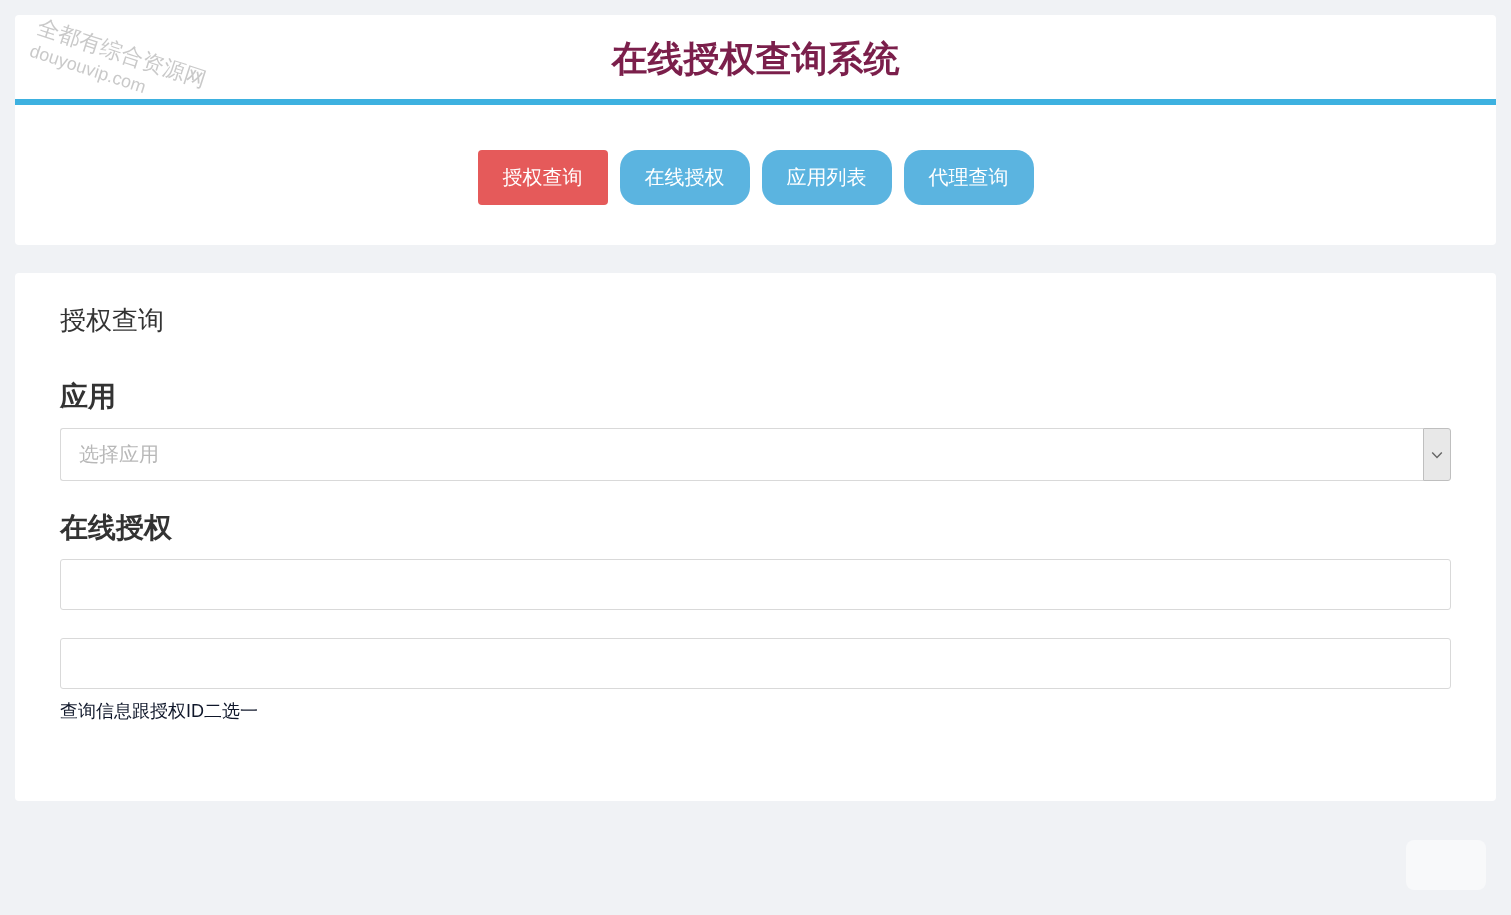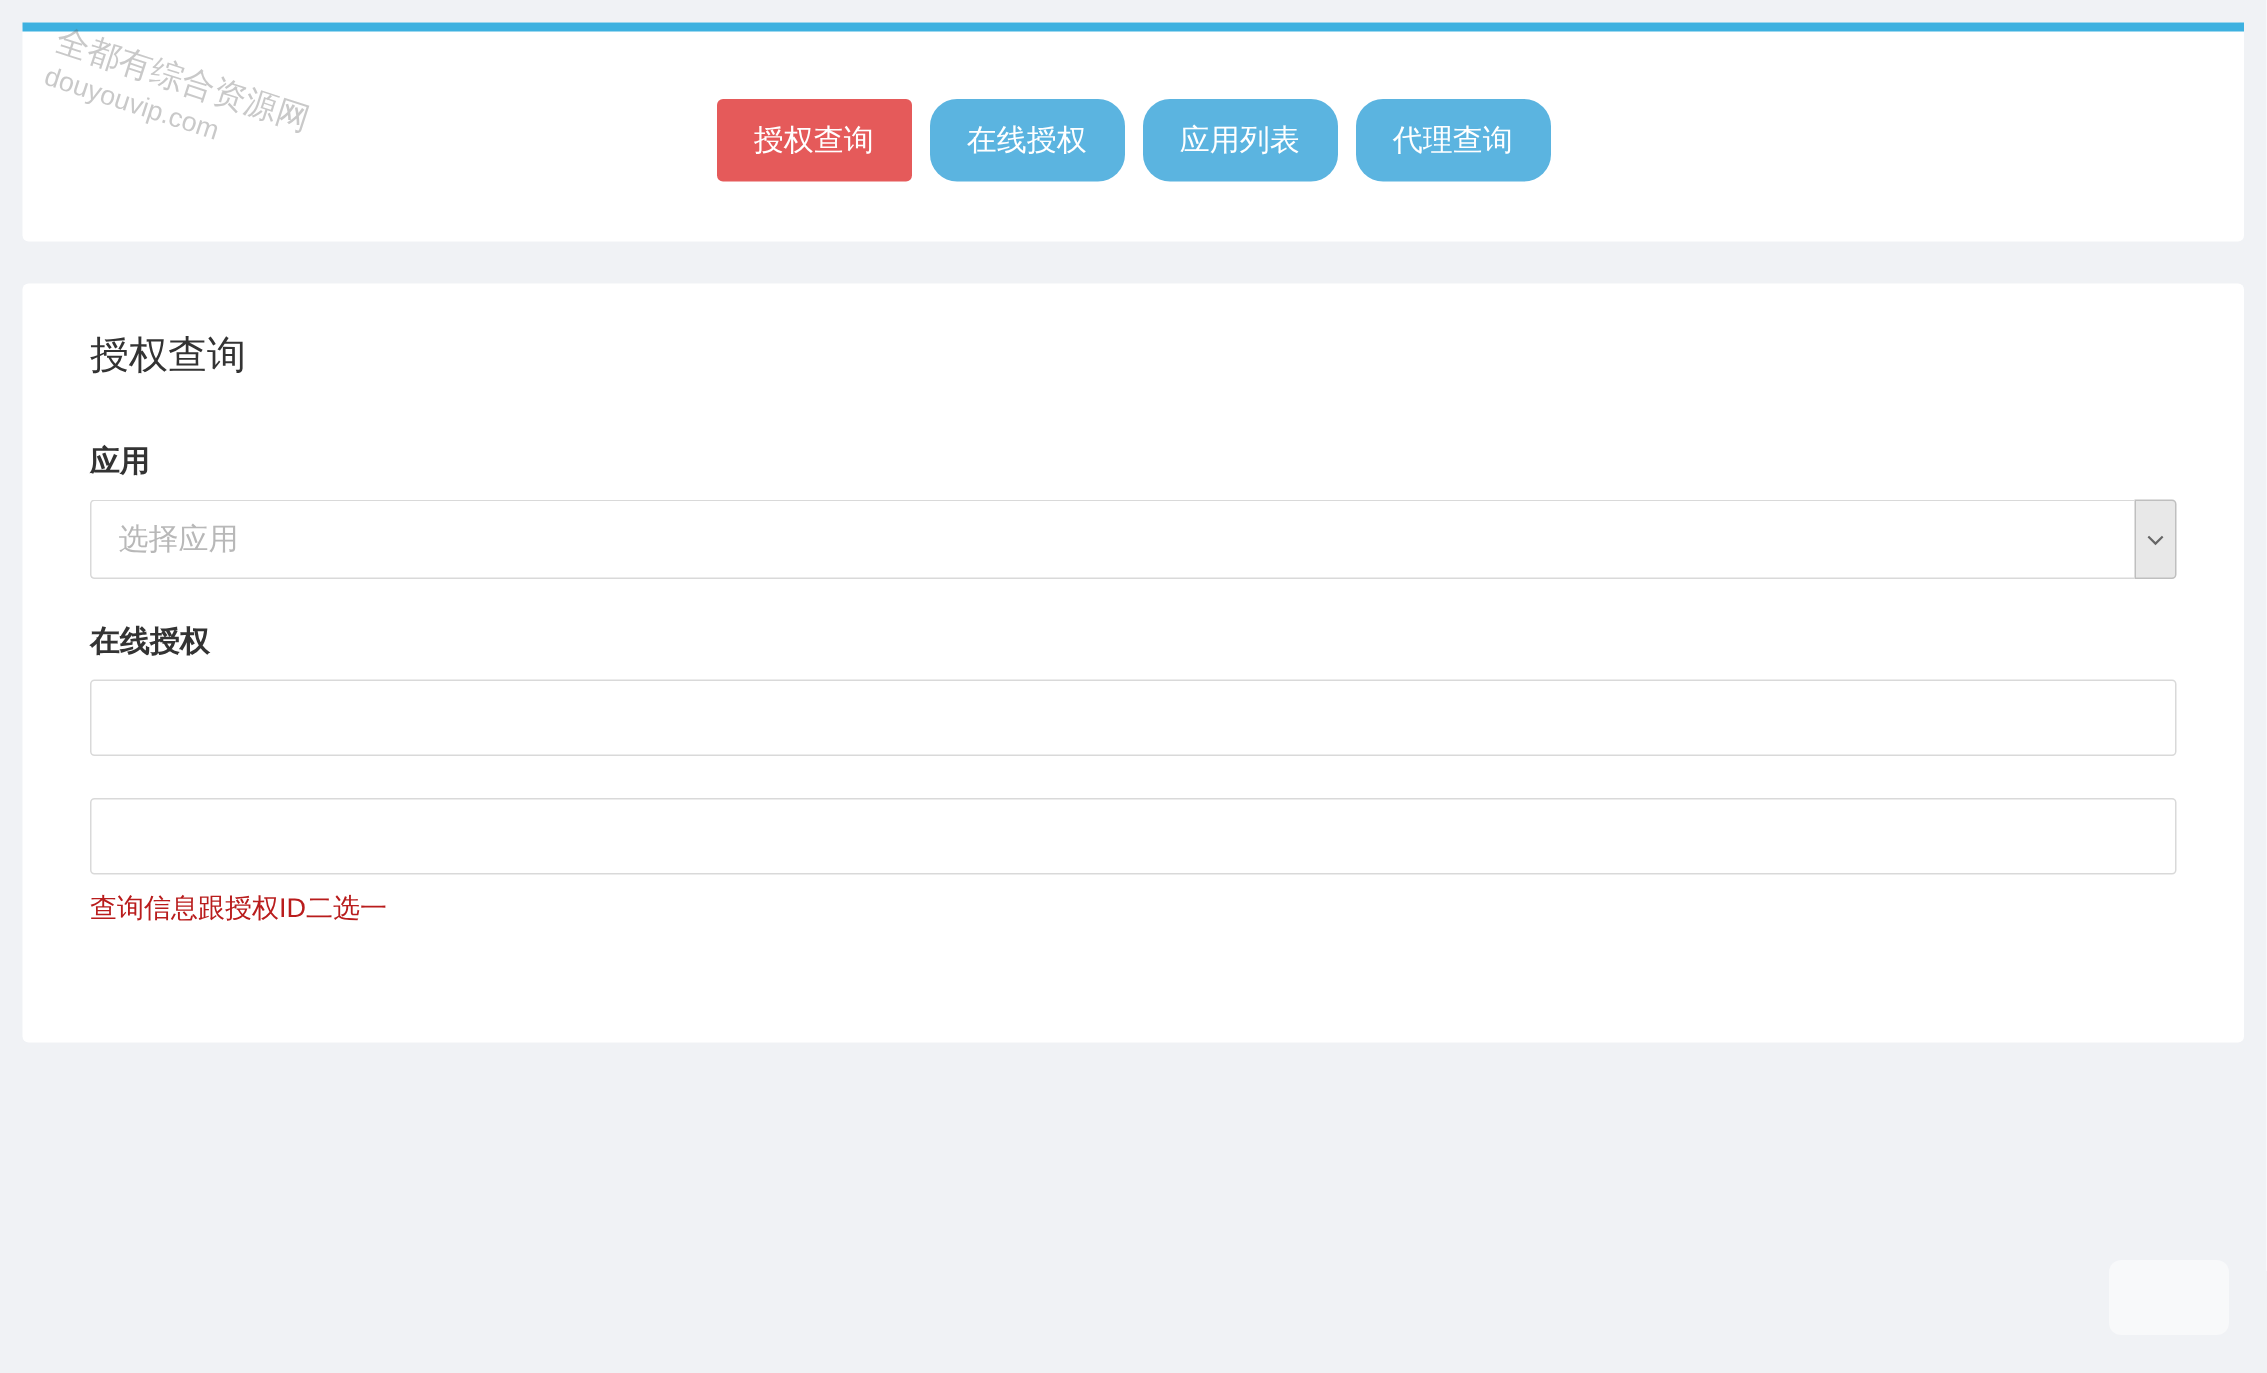--- a/index.html
+++ b/index.html
@@ -83,21 +83,21 @@
       font-size: 26px;
       font-weight: 500;
       margin-bottom: 40px;
     }
     .form-group {
       margin-bottom: 28px;
     }
     .form-label {
       display: block;
       color: #333;
-      font-size: 20px;
+      font-size: 28px;
       font-weight: 600;
       margin-bottom: 12px;
     }
     .select-wrapper {
       display: flex;
       width: 100%;
       justify-content: center;
     }
     .select-display {
       flex: 1;
@@ -127,21 +127,21 @@
     }
     .text-input {
       width: 100%;
       border: 1px solid #d9d9d9;
       padding: 14px 18px;
       font-size: 18px;
       border-radius: 3px;
       font-family: inherit;
     }
     .help-text {
-      color: #b91c1c;
+      color: #0f172a;
       font-size: 18px;
       margin-top: 10px;
     }
     .submit-wrap {
       text-align: center;
       margin-top: 35px;
     }
     .scroll-top {
       position: fixed;
       right: 25px;
@@ -158,20 +158,21 @@
   </style>
 </head>
 <body>
 
 <div class="watermark">
   <div>全都有综合资源网</div>
   <div class="line2">douyouvip.com</div>
 </div>
 
 <div class="header-card">
+  <h1 class="page-title">在线授权查询系统</h1>
   <div class="blue-bar"></div>
   <div class="nav-buttons">
     <button class="btn btn-danger">授权查询</button>
     <button class="btn btn-info">在线授权</button>
     <button class="btn btn-info">应用列表</button>
     <button class="btn btn-info">代理查询</button>
   </div>
 </div>
 
 <div class="form-card">

